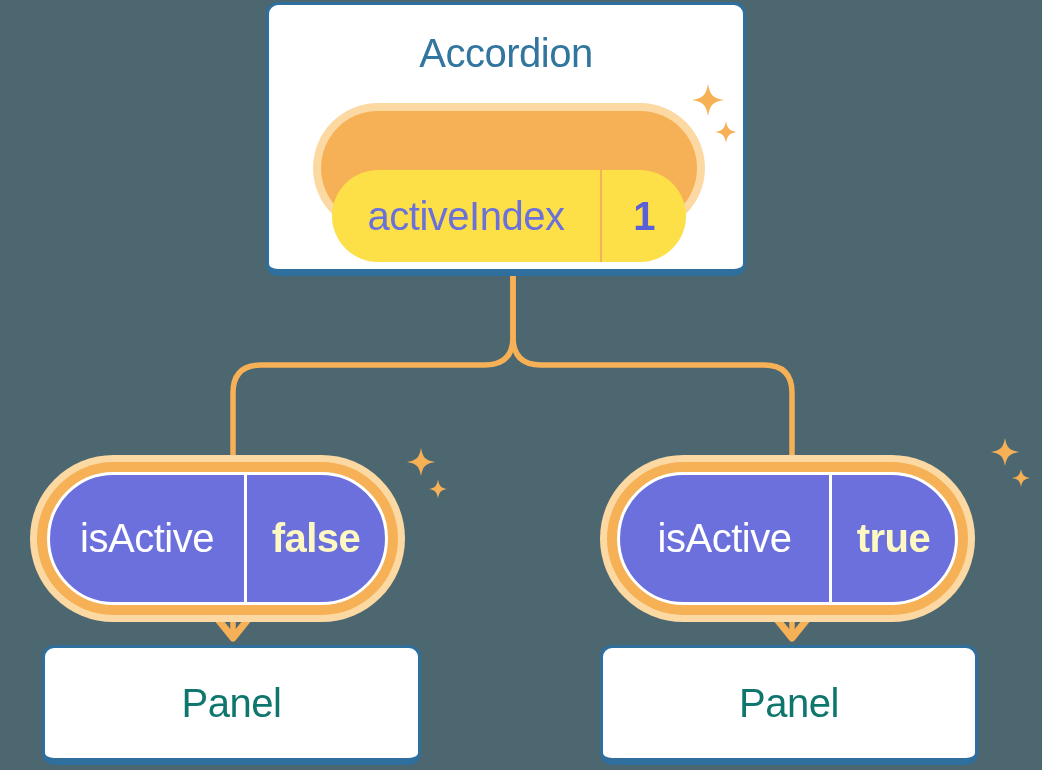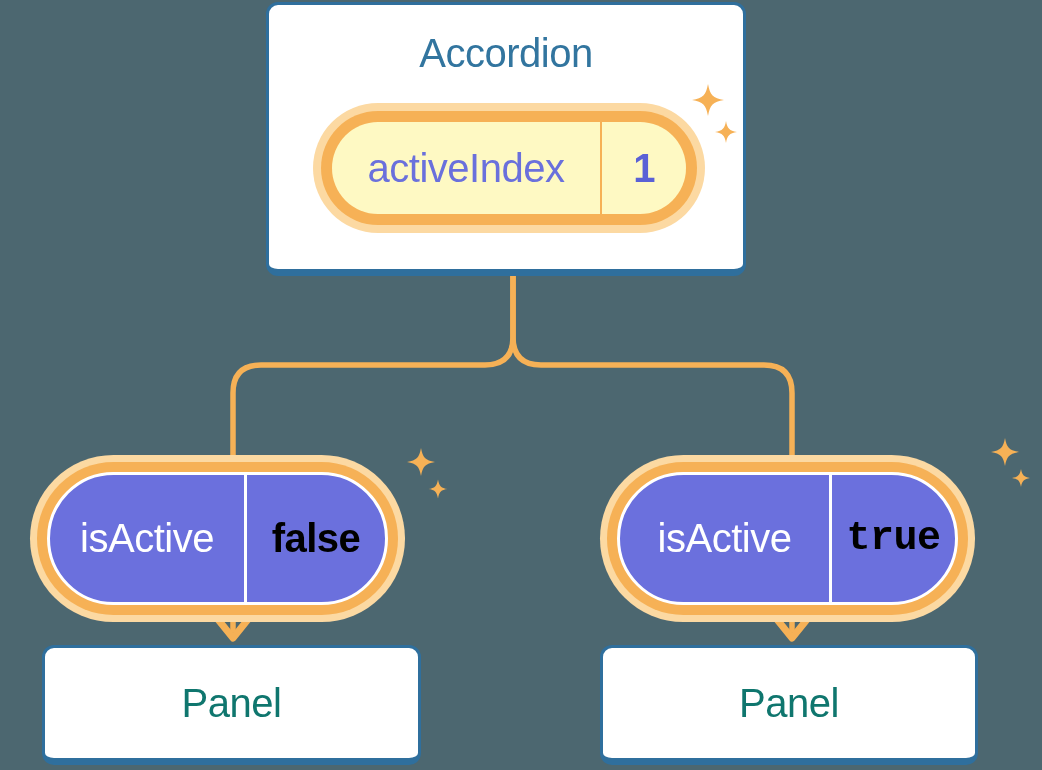--- a/index.html
+++ b/index.html
@@ -80,34 +80,34 @@
     font-size: 40px;
     letter-spacing: -0.5px;
     white-space: nowrap;
   }
   .pill-label { flex: 1; }
   .pill-value { font-weight: 700; }
 
   
   .state-pill { left: 313px; top: 103px; width: 392px; height: 130px; padding: 8px; }
   .state-pill .pill-ring  { padding: 11px; }
-  .state-pill .pill-body  { background: #fef9c3; }
+  .state-pill .pill-body  { background: #fde047; margin-top: 48px; }
   .state-pill .pill-label { color: #6a70dc; }
   .state-pill .pill-value { width: 86px; border-left: 2.5px solid #f6b156; color: #5a61d6; }
 
   
   .prop-pill { width: 375px; height: 167px; padding: 7px; }
   .prop-pill .pill-ring  { padding: 10px; }
   .prop-pill .pill-body  { background: #6b70dd; border: 3px solid #ffffff; }
   .prop-pill .pill-label { color: #ffffff; }
-  .prop-pill .pill-value { border-left: 3px solid #ffffff; color: #000000; }
+  .prop-pill .pill-value { border-left: 3px solid #ffffff; color: #fef9c3; }
   .prop-pill-false { left: 30px;  top: 455px; }
   .prop-pill-false .pill-value { width: 141px; }
   .prop-pill-true  { left: 600px; top: 455px; }
-  .prop-pill-true  .pill-value { width: 126px; font-family: Liberation Mono, monospace; }
+  .prop-pill-true  .pill-value { width: 126px; }
 </style>
 </head>
 <body>
 
 <div class="canvas">
 
   <svg class="layer connector-layer" width="1042" height="770" viewBox="0 0 1042 770">
     <path d="M513,268 L513,337 Q513,365 485,365 L261,365 Q233,365 233,393 L233,630" fill="none" stroke="#f6b156" stroke-width="5.5" stroke-linecap="round"></path>
     <path d="M513,268 L513,337 Q513,365 541,365 L764,365 Q792,365 792,393 L792,630" fill="none" stroke="#f6b156" stroke-width="5.5" stroke-linecap="round"></path>
     <path d="M212,612 L233,638 L254,612" fill="none" stroke="#f6b156" stroke-width="7" stroke-linecap="round" stroke-linejoin="round"></path>

